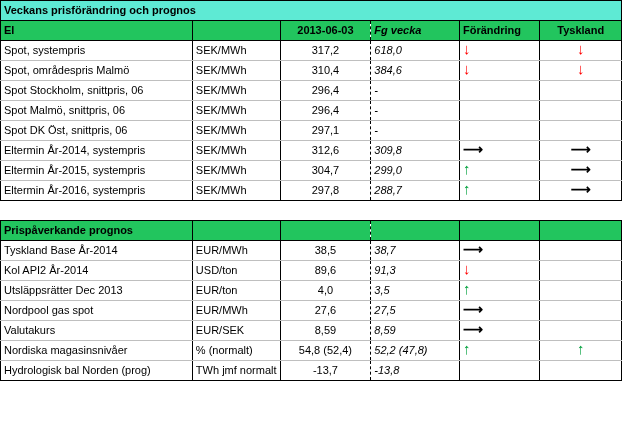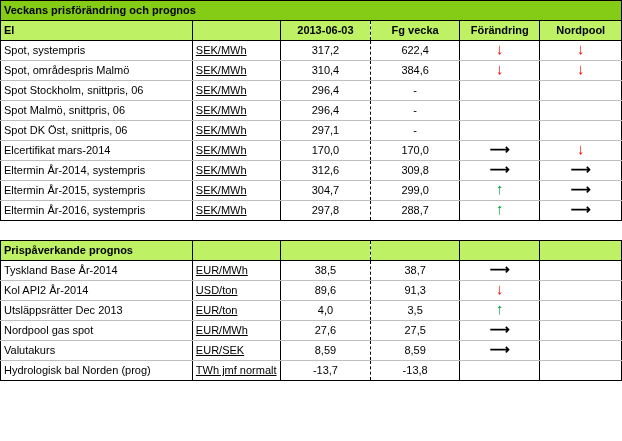--- a/index.html
+++ b/index.html
@@ -25,40 +25,40 @@
     padding:0 3px;
     height:19px;
     vertical-align:middle;
     font-size:11px;
     line-height:19px;
     white-space:nowrap;
     overflow:hidden;
   }
   
   .c-label{width:186px;}
-  .c-unit{width:85px;text-decoration:underline;}
+  .c-unit{width:85px;}
   .c-val1{width:88px;text-align:center;}
-  .c-val2{width:86px;text-align:center;}
-  .c-ch{width:78px;text-align:center;}
+  .c-val2{width:86px;text-align:left;font-style:italic;}
+  .c-ch{width:78px;}
   .c-pr{width:79px;text-align:center;}
 
   
   .title-row td{
-    background:#84cc16;
+    background:#5eead4;
     font-weight:bold;
     font-size:12px;
     border:1px solid #000;
     border-bottom:1px solid #000;
     height:18px;
     line-height:18px;
     padding-left:4px;
   }
   
   .section td{
-    background:#bef264;
+    background:#22c55e;
     font-weight:bold;
     font-size:12.5px;
     height:20px;
     line-height:20px;
     padding-left:4px;
   }
 
   
   .data td{
     border-bottom:1px solid #bfbfbf;
@@ -123,27 +123,27 @@
     <tbody id="table-body">
         <tr class="title-row">
           <td colspan="6">Veckans prisförändring och prognos</td>
         </tr>
         <tr class="section">
           <td class="hdr-label">El</td>
           <td class="hdr-unit"></td>
           <td class="hdr-v1 c-val1">2013-06-03</td>
           <td class="hdr-v2 c-val2">Fg vecka</td>
           <td class="hdr-ch c-ch">Förändring</td>
-          <td class="hdr-pr c-pr">Nordpool</td>
+          <td class="hdr-pr c-pr">Tyskland</td>
         </tr>
         <tr class="data">
           <td class="c-label">Spot, systempris</td>
           <td class="c-unit">SEK/MWh</td>
           <td class="c-val1">317,2</td>
-          <td class="c-val2">622,4</td>
+          <td class="c-val2">618,0</td>
           <td class="c-ch"><span class="arrow down">↓</span></td>
           <td class="c-pr"><span class="arrow down">↓</span></td>
         </tr>
         <tr class="data">
           <td class="c-label">Spot, områdespris Malmö</td>
           <td class="c-unit">SEK/MWh</td>
           <td class="c-val1">310,4</td>
           <td class="c-val2">384,6</td>
           <td class="c-ch"><span class="arrow down">↓</span></td>
           <td class="c-pr"><span class="arrow down">↓</span></td>
@@ -164,28 +164,20 @@
           <td class="c-ch"><span></span></td>
           <td class="c-pr"><span></span></td>
         </tr>
         <tr class="data">
           <td class="c-label">Spot DK Öst, snittpris,  06</td>
           <td class="c-unit">SEK/MWh</td>
           <td class="c-val1">297,1</td>
           <td class="c-val2">-</td>
           <td class="c-ch"><span></span></td>
           <td class="c-pr"><span></span></td>
-        </tr>
-        <tr class="data">
-          <td class="c-label">Elcertifikat mars-2014</td>
-          <td class="c-unit">SEK/MWh</td>
-          <td class="c-val1">170,0</td>
-          <td class="c-val2">170,0</td>
-          <td class="c-ch"><span class="arrow flat">⟶</span></td>
-          <td class="c-pr"><span class="arrow down">↓</span></td>
         </tr>
         <tr class="data">
           <td class="c-label">Eltermin År-2014, systempris</td>
           <td class="c-unit">SEK/MWh</td>
           <td class="c-val1">312,6</td>
           <td class="c-val2">309,8</td>
           <td class="c-ch"><span class="arrow flat">⟶</span></td>
           <td class="c-pr"><span class="arrow flat">⟶</span></td>
         </tr>
         <tr class="data">
@@ -248,20 +240,28 @@
           <td class="c-pr"><span></span></td>
         </tr>
         <tr class="data">
           <td class="c-label">Valutakurs</td>
           <td class="c-unit">EUR/SEK</td>
           <td class="c-val1">8,59</td>
           <td class="c-val2">8,59</td>
           <td class="c-ch"><span class="arrow flat">⟶</span></td>
           <td class="c-pr"><span></span></td>
         </tr>
+        <tr class="data">
+          <td class="c-label">Nordiska magasinsnivåer</td>
+          <td class="c-unit">%    (normalt)</td>
+          <td class="c-val1">54,8 (52,4)</td>
+          <td class="c-val2">52,2 (47,8)</td>
+          <td class="c-ch"><span class="arrow up">↑</span></td>
+          <td class="c-pr"><span class="arrow up">↑</span></td>
+        </tr>
         <tr class="data grp-bottom">
           <td class="c-label">Hydrologisk bal Norden (prog)</td>
           <td class="c-unit">TWh jmf normalt</td>
           <td class="c-val1">-13,7</td>
           <td class="c-val2">-13,8</td>
           <td class="c-ch"><span></span></td>
           <td class="c-pr"><span></span></td>
         </tr>
       </tbody>
   </table>

